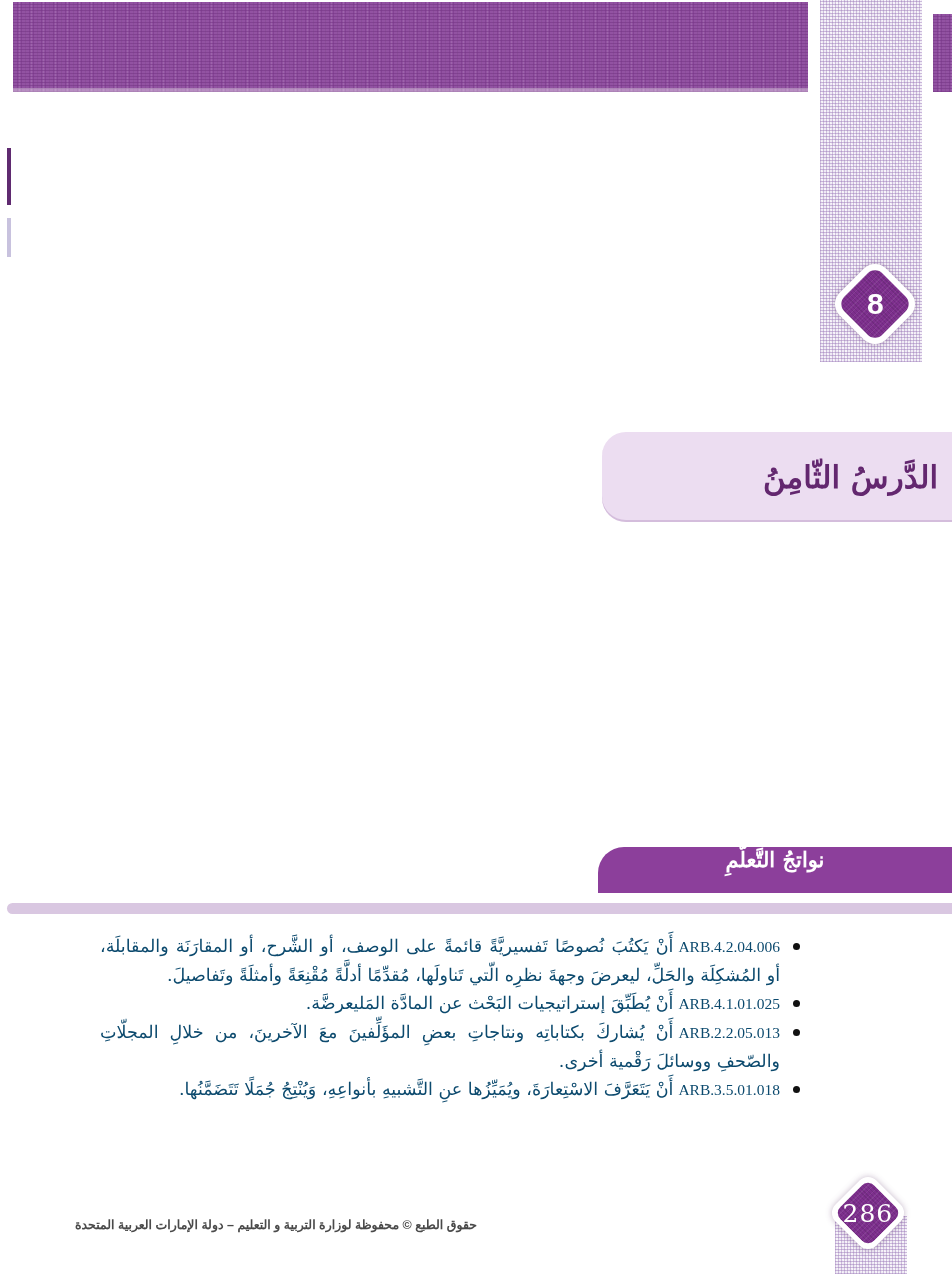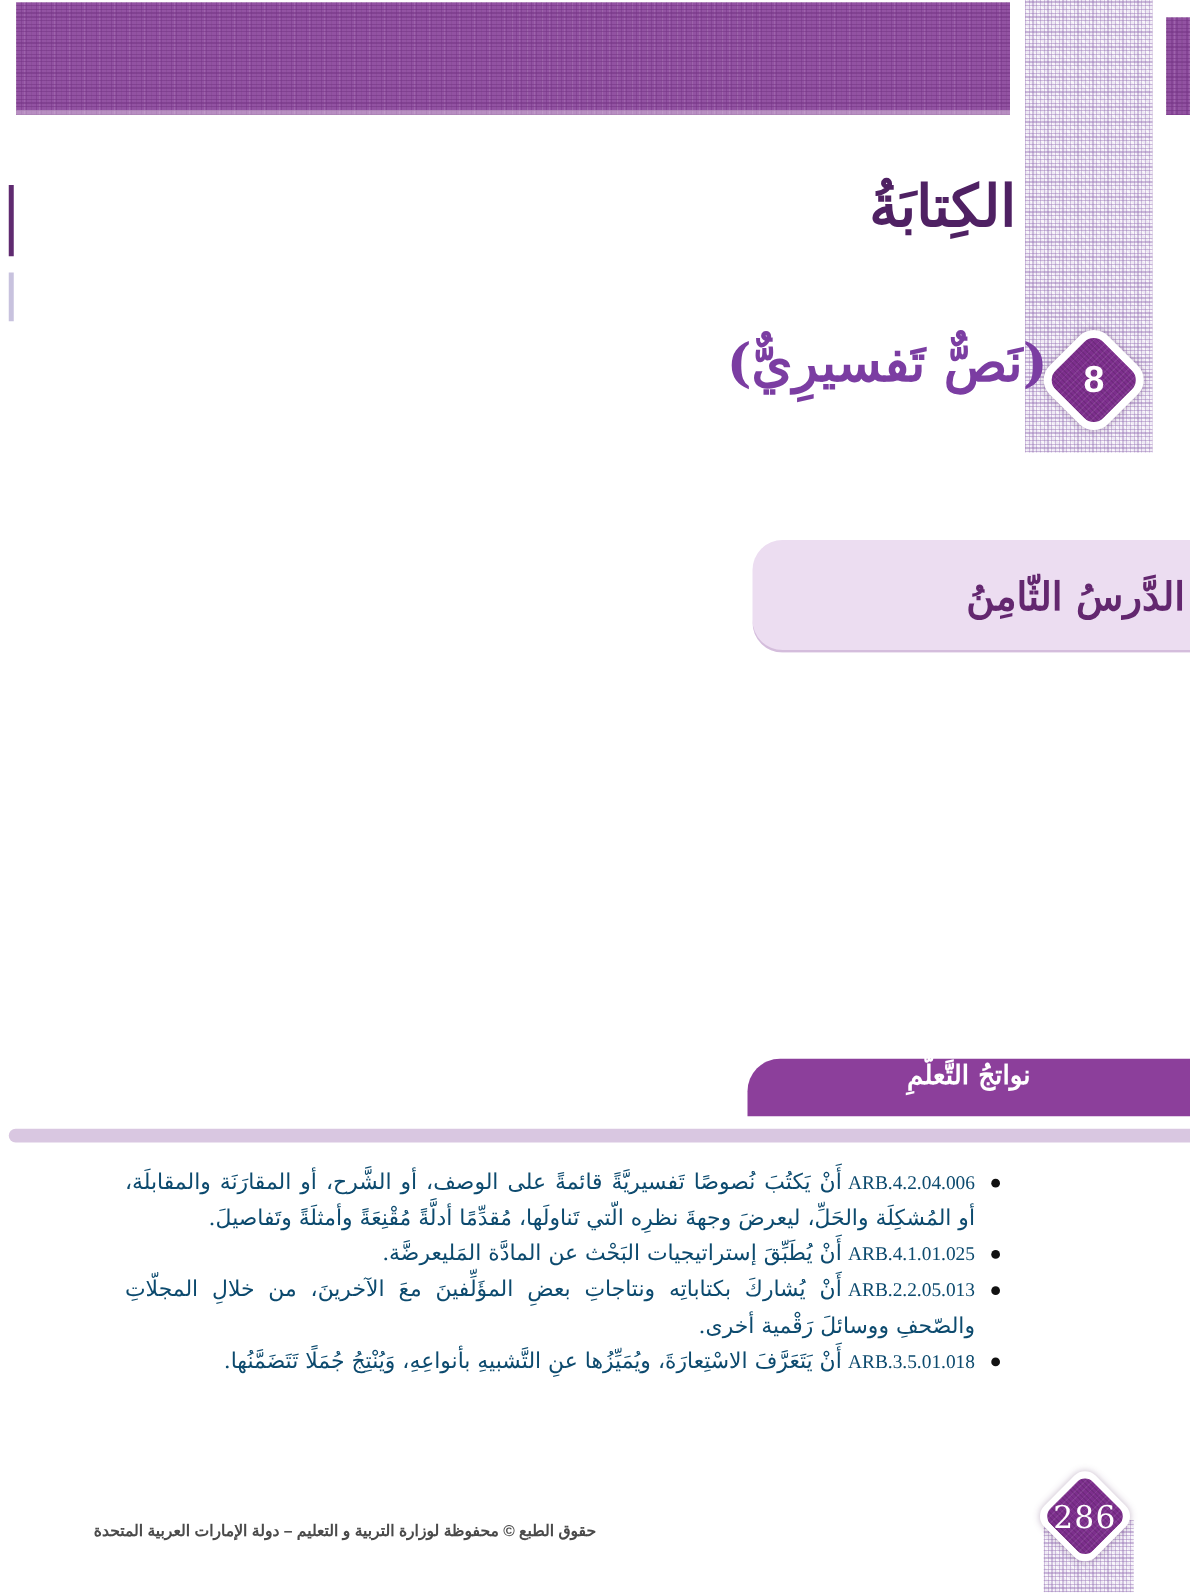--- a/index.html
+++ b/index.html
@@ -55,21 +55,21 @@
 
   
   .page-title{position:absolute;top:138px;right:139px;font-size:46px;font-weight:bold;
               color:#4f2163;direction:rtl;}
   .page-subtitle{position:absolute;top:266px;right:114px;font-size:42px;font-weight:bold;
                  color:#7b3da2;direction:rtl;}
   .lesson-banner{position:absolute;left:602px;top:432px;width:350px;height:90px;
                  background:#ecddf1;border-radius:24px 0 0 24px;
                  box-shadow:inset 0 -2px 0 rgba(183,150,196,0.45);
                  display:flex;align-items:center;justify-content:flex-end;}
-  .lesson-banner .label{direction:rtl;padding-left:0;padding-right:4px;font-size:31px;
+  .lesson-banner .label{direction:rtl;padding-left:0;padding-right:14px;font-size:31px;
                         font-weight:bold;color:#63276f;}
   .lesson-title{position:absolute;top:594px;right:37px;font-size:35px;font-weight:bold;
                 color:#4f1f5f;direction:rtl;}
 
   
   .outcomes-banner{position:absolute;left:598px;top:847px;width:354px;height:46px;
                    background:#8c3f9b;border-radius:26px 0 0 0;
                    display:flex;align-items:flex-start;justify-content:center;}
   .outcomes-banner .label{color:#ffffff;font-size:21px;font-weight:bold;direction:rtl;}
   .divider-bar{position:absolute;left:7px;top:903px;width:945px;height:11px;
@@ -99,22 +99,20 @@
 
   <div class="edge-tab dark"></div>
   <div class="edge-tab light"></div>
 
   <div class="diamond badge-8">
     <div class="inner tex-badge">
       <span class="num">8</span>
     </div>
   </div>
 
-  <div class="page-title">الكِتابَةُ</div>
-  <div class="page-subtitle">(نَصٌّ تَفسيرِيٌّ)</div>
 
   <div class="lesson-banner">
     <span class="label">الدَّرسُ الثّامِنُ</span>
   </div>
 
 
   <div class="outcomes-banner">
     <span class="label">نواتجُ التَّعلُّمِ</span>
   </div>
   <div class="divider-bar"></div>

